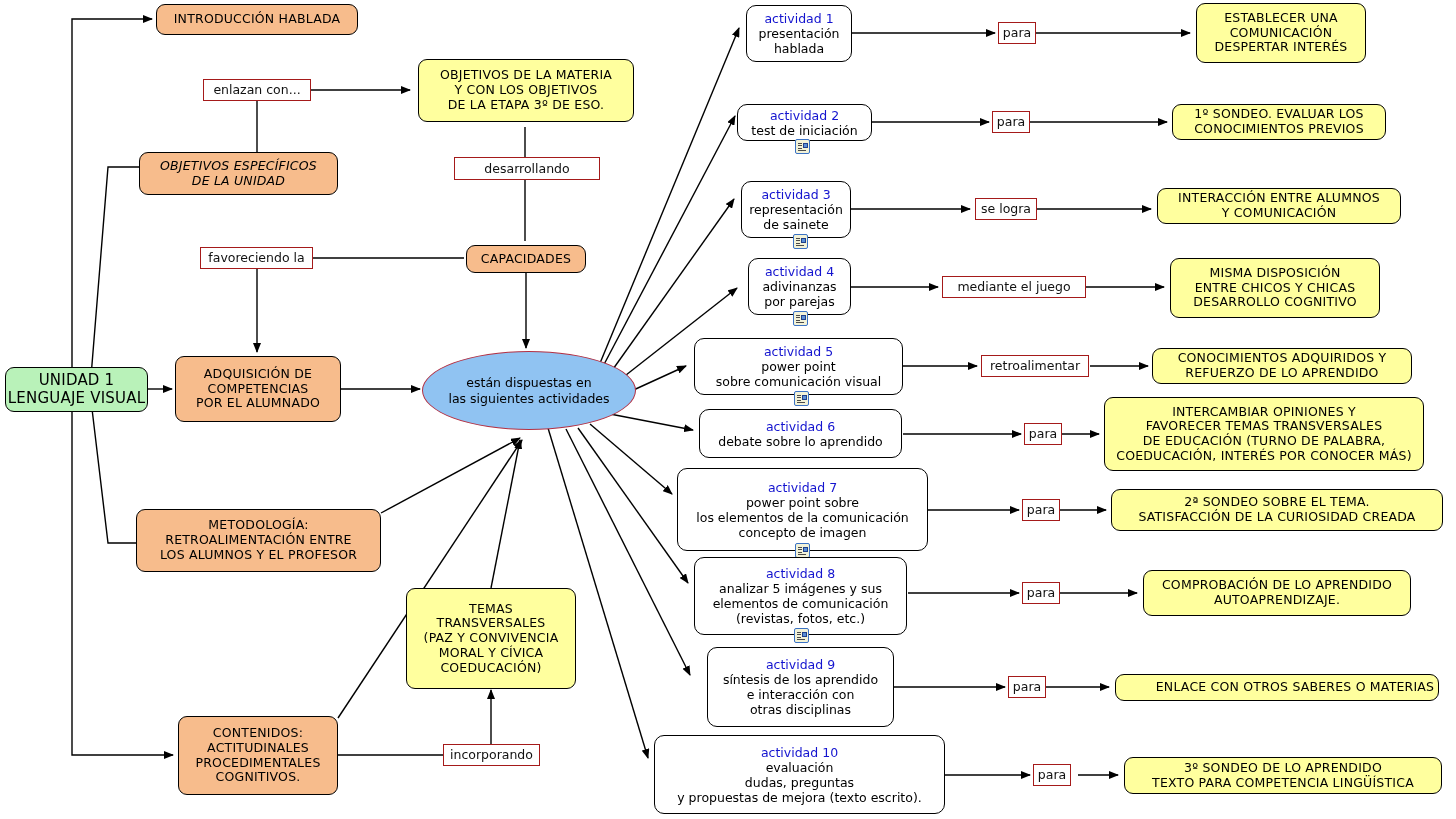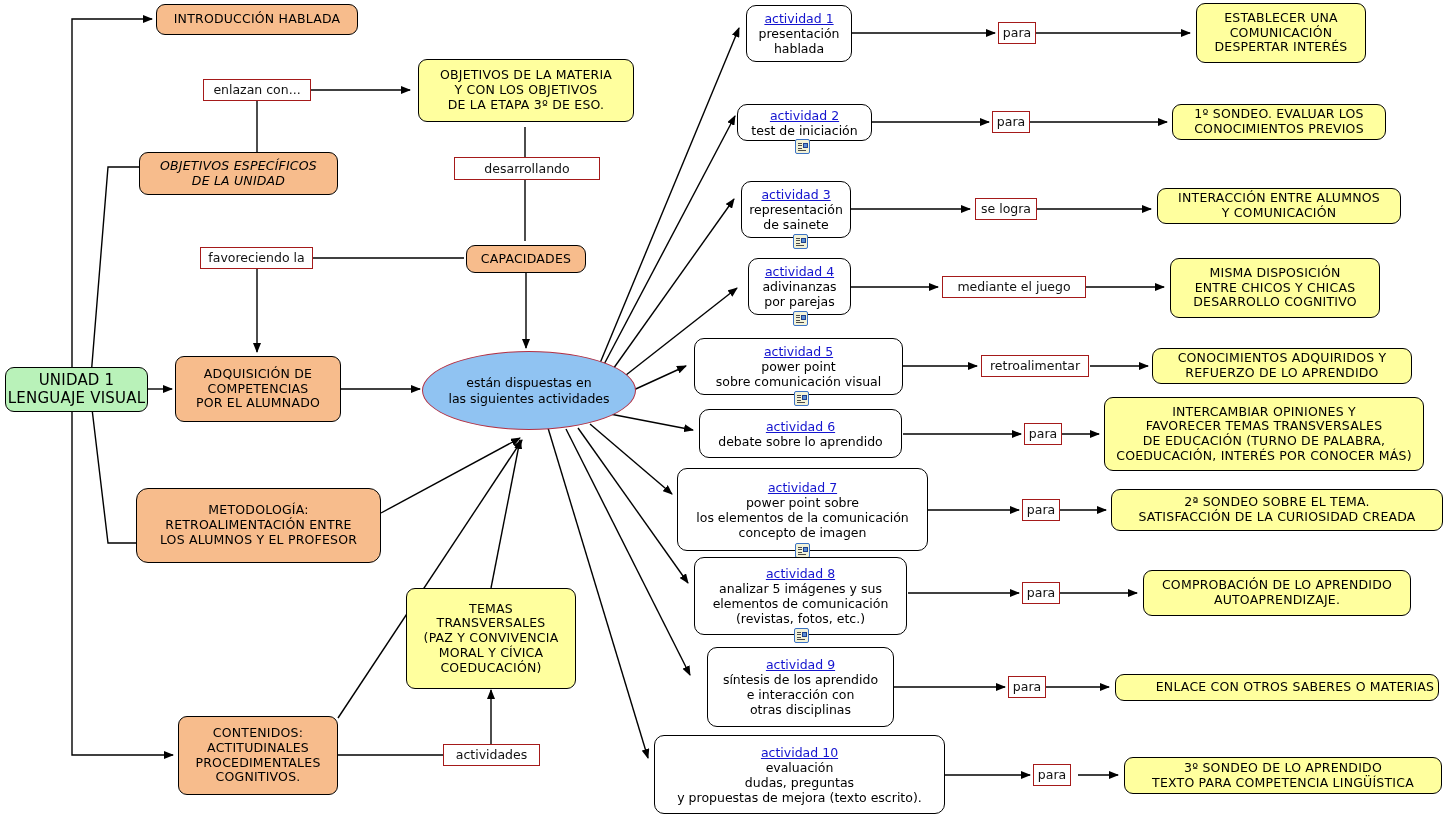--- a/index.html
+++ b/index.html
@@ -22,21 +22,21 @@
   
   .link-lbl{position:absolute;box-sizing:border-box;background:#ffffff;
             border:1.4px solid #a51a1a;display:flex;align-items:center;
             justify-content:center;font-size:12.5px;color:#111;
             padding:1px 3px 2px 3px;white-space:nowrap;}
 
   
   .act{position:absolute;box-sizing:border-box;background:#ffffff;border:1px solid #000;
        border-radius:10px;display:flex;flex-direction:column;align-items:center;
        justify-content:center;text-align:center;font-size:12.5px;color:#000;line-height:1.2;}
-  .act .a-title{color:#1414cf;text-decoration:underline;display:block;}
+  .act .a-title{color:#1414cf;display:block;}
   .act .a-body{display:block;}
 
   
   .ellipse{position:absolute;background:#90c3f2;border:1.6px solid #b33043;
            border-radius:50%;display:flex;align-items:center;justify-content:center;
            text-align:center;font-size:12.5px;color:#000;line-height:1.25;}
 
   
   .res-icon{position:absolute;width:15px;height:15px;box-sizing:border-box;
             border:1.4px solid #3a72c4;border-radius:2px;background:#f2f2d8;
@@ -143,21 +143,21 @@
   </div>
 
   <div class="node rr orange" style="left:466px;top:245px;width:120px;height:28px;">
     <span class="txt">CAPACIDADES</span>
   </div>
 
   <div class="node rr orange" style="left:175px;top:356px;width:166px;height:66px;">
     <span class="txt">ADQUISICIÓN DE<br>COMPETENCIAS<br>POR EL ALUMNADO</span>
   </div>
 
-  <div class="node rr orange" style="left:136px;top:488px;width:245px;height:75px;border-radius:12px;">
+  <div class="node rr orange" style="left:136px;top:509px;width:245px;height:63px;">
     <span class="txt">METODOLOGÍA:<br>RETROALIMENTACIÓN ENTRE<br>LOS ALUMNOS Y EL PROFESOR</span>
   </div>
 
   <div class="node rr orange" style="left:178px;top:716px;width:160px;height:79px;">
     <span class="txt">CONTENIDOS:<br>ACTITUDINALES<br>PROCEDIMENTALES<br>COGNITIVOS.</span>
   </div>
 
   <div class="node rr yellow" style="left:406px;top:588px;width:170px;height:101px;">
     <span class="txt">TEMAS<br>TRANSVERSALES<br>(PAZ Y CONVIVENCIA<br>MORAL Y CÍVICA<br>COEDUCACIÓN)</span>
   </div>
@@ -165,21 +165,21 @@
   <div class="link-lbl" style="left:203px;top:79px;width:108px;height:22px;">
     <span>enlazan con...</span>
   </div>
   <div class="link-lbl" style="left:454px;top:157px;width:146px;height:23px;">
     <span>desarrollando</span>
   </div>
   <div class="link-lbl" style="left:200px;top:247px;width:113px;height:22px;">
     <span>favoreciendo la</span>
   </div>
   <div class="link-lbl" style="left:443px;top:744px;width:97px;height:22px;">
-    <span>actividades</span>
+    <span>incorporando</span>
   </div>
 
   <div class="ellipse" style="left:422px;top:351px;width:212px;height:77px;">
     <span>están dispuestas en<br>las siguientes actividades</span>
   </div>
 
   <div class="act" style="left:746px;top:5px;width:106px;height:57px;">
     <span class="a-title">actividad 1</span>
     <span class="a-body">presentación<br>hablada</span>
   </div>

